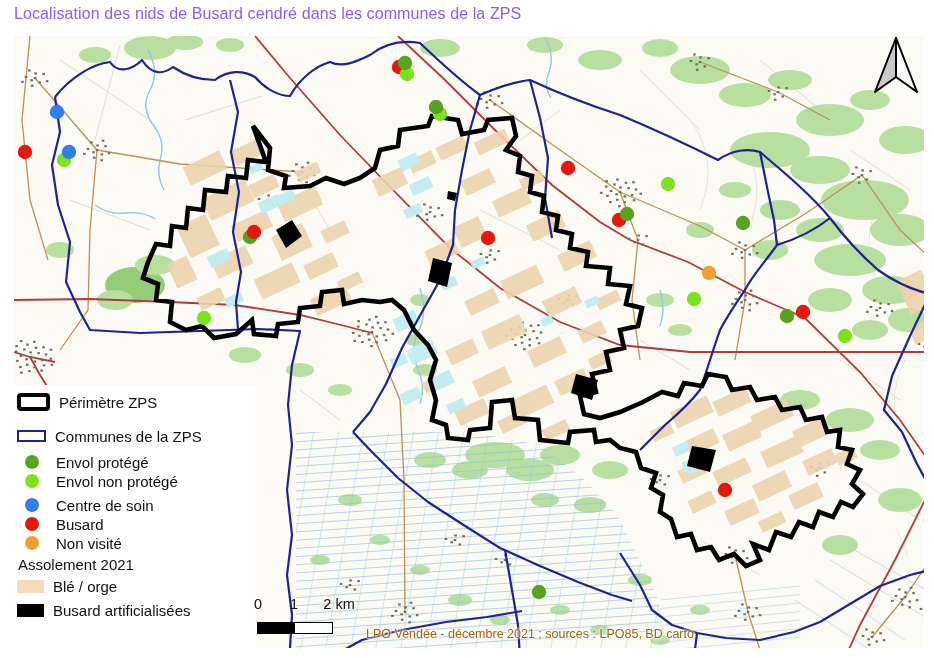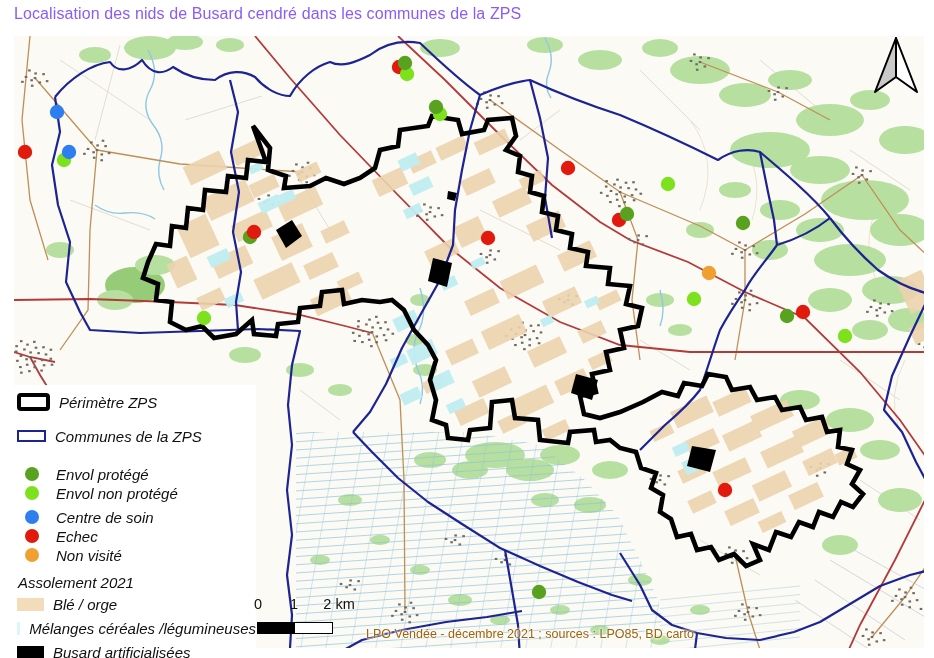--- a/index.html
+++ b/index.html
@@ -10,21 +10,21 @@
   .title{
     position:absolute;left:14px;top:5px;font-size:16px;color:#8b5cf6;letter-spacing:.1px;
   }
   .map{
     position:absolute;left:14px;top:36px;width:910px;height:612px;
   }
   .map svg{position:absolute;left:0;top:0;}
   
   .legend{
     position:absolute;left:0;top:349px;width:242px;height:263px;background:#ffffff;
-    box-sizing:border-box;padding:8px 0 0 3px;font-style:italic;
+    box-sizing:border-box;padding:8px 0 0 3px;
   }
   .leg-row{display:flex;align-items:center;height:18px;}
   .leg-row .lab{margin-left:9px;font-size:15px;color:#101010;white-space:nowrap;}
   .leg-heading{font-size:15px;color:#101010;height:18px;display:flex;align-items:center;padding-left:1px;white-space:nowrap;}
   .sw-outline-thick{width:25px;height:10px;border:4.5px solid #000;border-radius:4px;background:#fff;}
   .sw-outline-thin{width:29px;height:12px;border:2px solid #1d2390;background:#fff;box-sizing:border-box;}
   .sw-dot{width:14px;height:14px;border-radius:50%;margin-left:8px;}
   .sw-dot-wrap{width:30px;display:flex;}
   .sw-fill{width:27px;height:13px;}
   
@@ -784,21 +784,21 @@
 
   <div class="legend" id="legend">
       <div class="leg-row">
         <span class="sw-outline-thick"></span>
         <span class="lab">Périmètre ZPS</span>
       </div>
       <div class="leg-row" style="margin-top: 16px;">
         <span class="sw-outline-thin" style="border-color:#1d2390"></span>
         <span class="lab">Communes de la ZPS</span>
       </div>
-      <div class="leg-row" style="margin-top: 20px;">
+      <div class="leg-row" style="margin-top: 8px;">
         <span class="sw-dot-wrap">
           <span class="sw-dot" style="background:#58a21f"></span>
         </span>
         <span class="lab">Envol protégé</span>
       </div>
       <div class="leg-row" style="margin-top: 1px; text-align: center;">
         <span class="sw-dot-wrap">
           <span class="sw-dot" style="background:#7de11e"></span>
         </span>
         <span class="lab">Envol non protégé</span>
@@ -806,36 +806,32 @@
       <div class="leg-row" style="margin-top: 6px;">
         <span class="sw-dot-wrap">
           <span class="sw-dot" style="background:#2e7ef0"></span>
         </span>
         <span class="lab">Centre de soin</span>
       </div>
       <div class="leg-row" style="margin-top: 1px;">
         <span class="sw-dot-wrap">
           <span class="sw-dot" style="background:#e2190d"></span>
         </span>
-        <span class="lab">Echec</span>
+        <span class="lab">Busard</span>
       </div>
       <div class="leg-row" style="margin-top: 1px;">
         <span class="sw-dot-wrap">
           <span class="sw-dot" style="background:#f0a030"></span>
         </span>
         <span class="lab">Non visité</span>
       </div>
-      <div class="leg-heading" style="margin-top: 9px;">Assolement 2021</div>
+      <div class="leg-heading" style="margin-top: 3px;">Assolement 2021</div>
       <div class="leg-row" style="margin-top: 4px;">
         <span class="sw-fill" style="background:#f2dcba"></span>
         <span class="lab">Blé / orge</span>
-      </div>
-      <div class="leg-row" style="margin-top: 6px;">
-        <span class="sw-fill" style="background:#dcf5f7"></span>
-        <span class="lab">Mélanges céréales /légumineuses</span>
       </div>
       <div class="leg-row" style="margin-top: 6px;">
         <span class="sw-fill" style="background:#000000"></span>
         <span class="lab">Busard artificialisées</span>
       </div>
     </div>
 
   <div class="scalebar">
     <span class="tick" id="tick0" style="left:16px">0</span>
     <span class="tick" id="tick1" style="left:52px">1</span>

